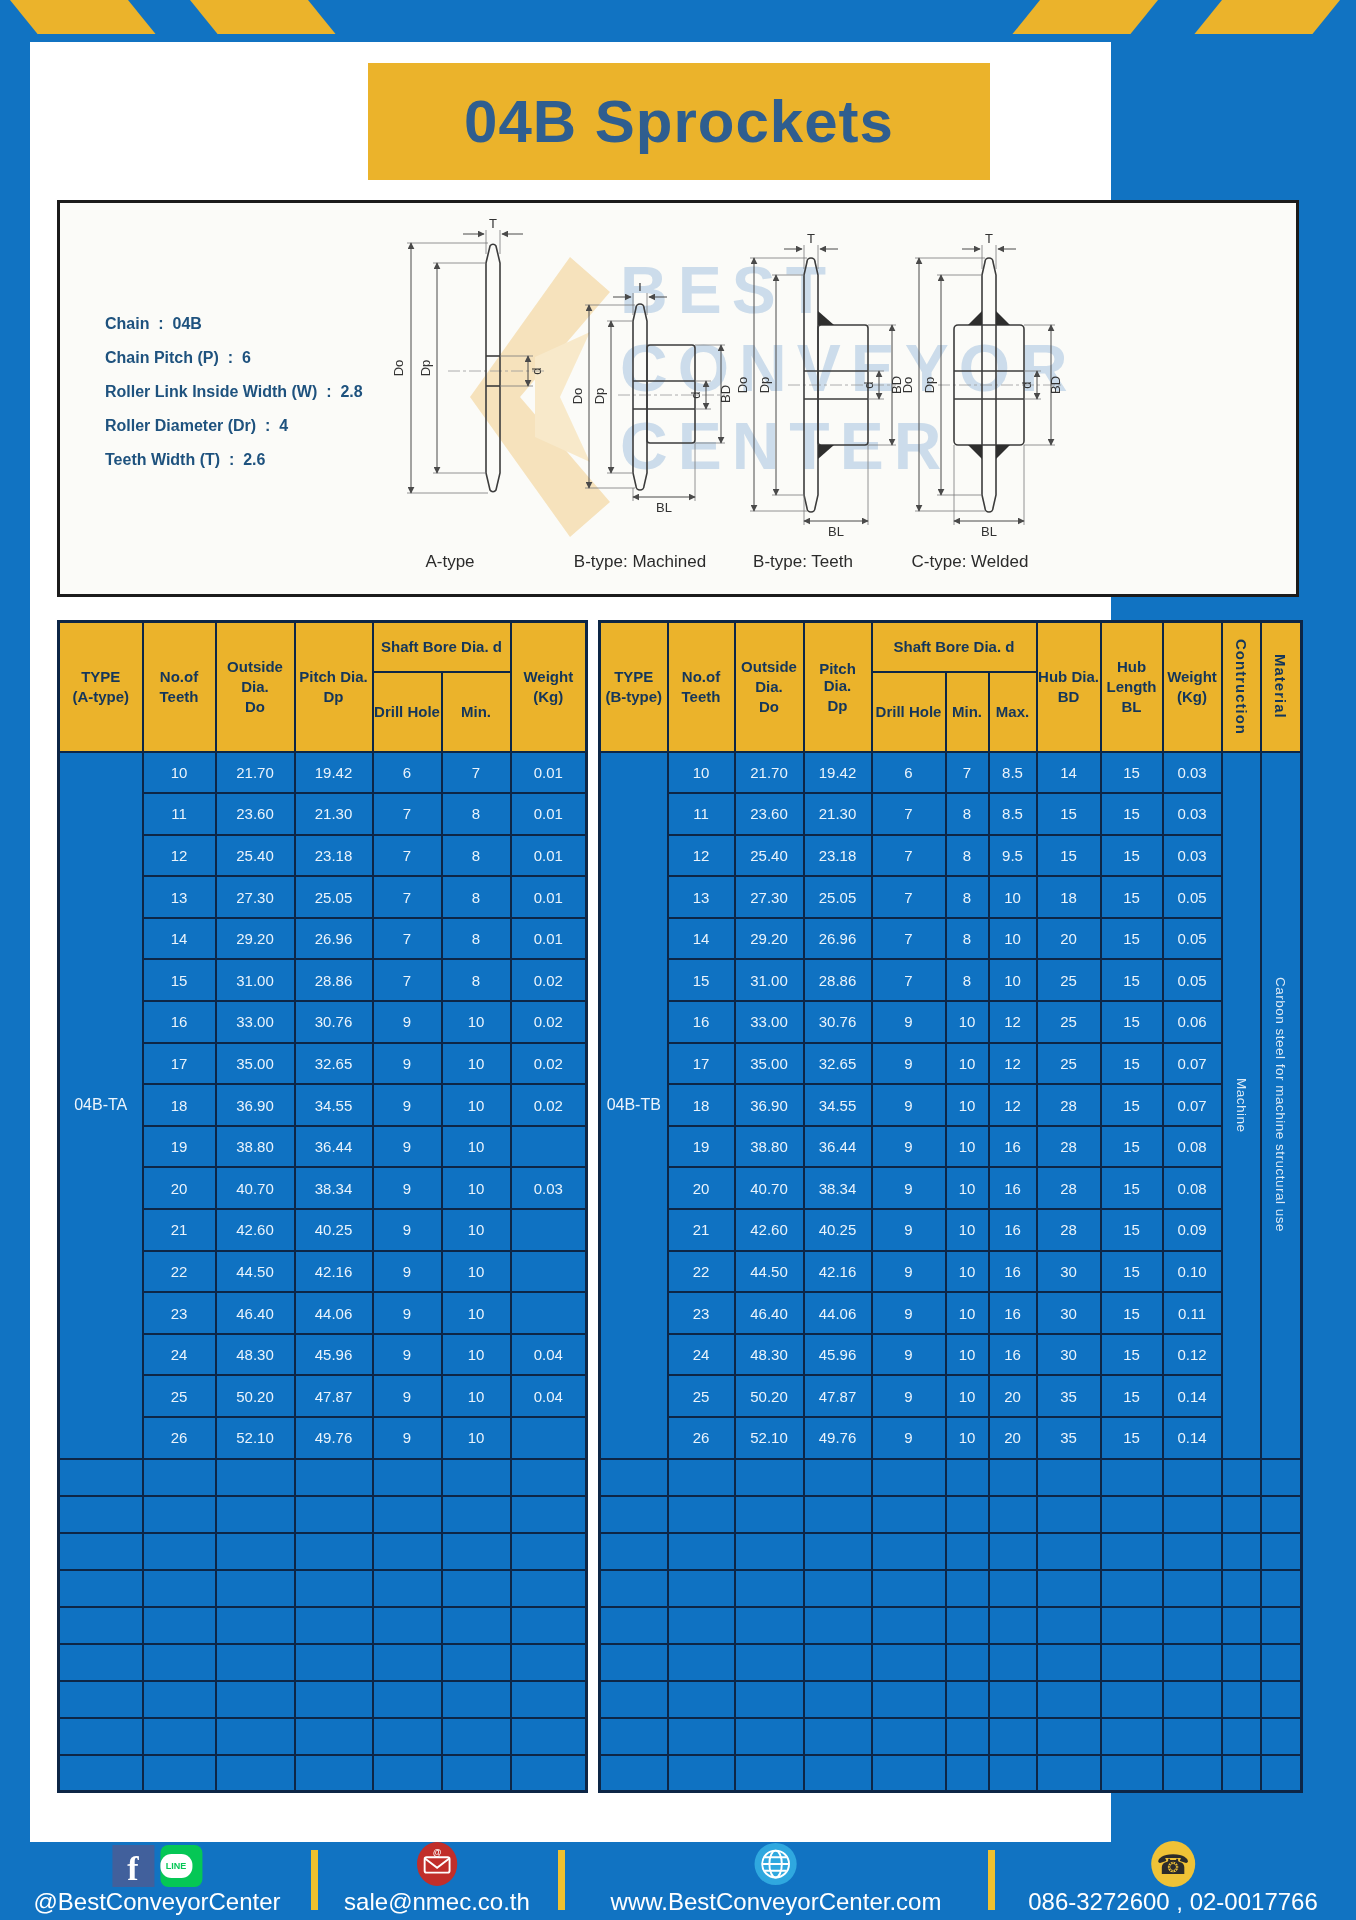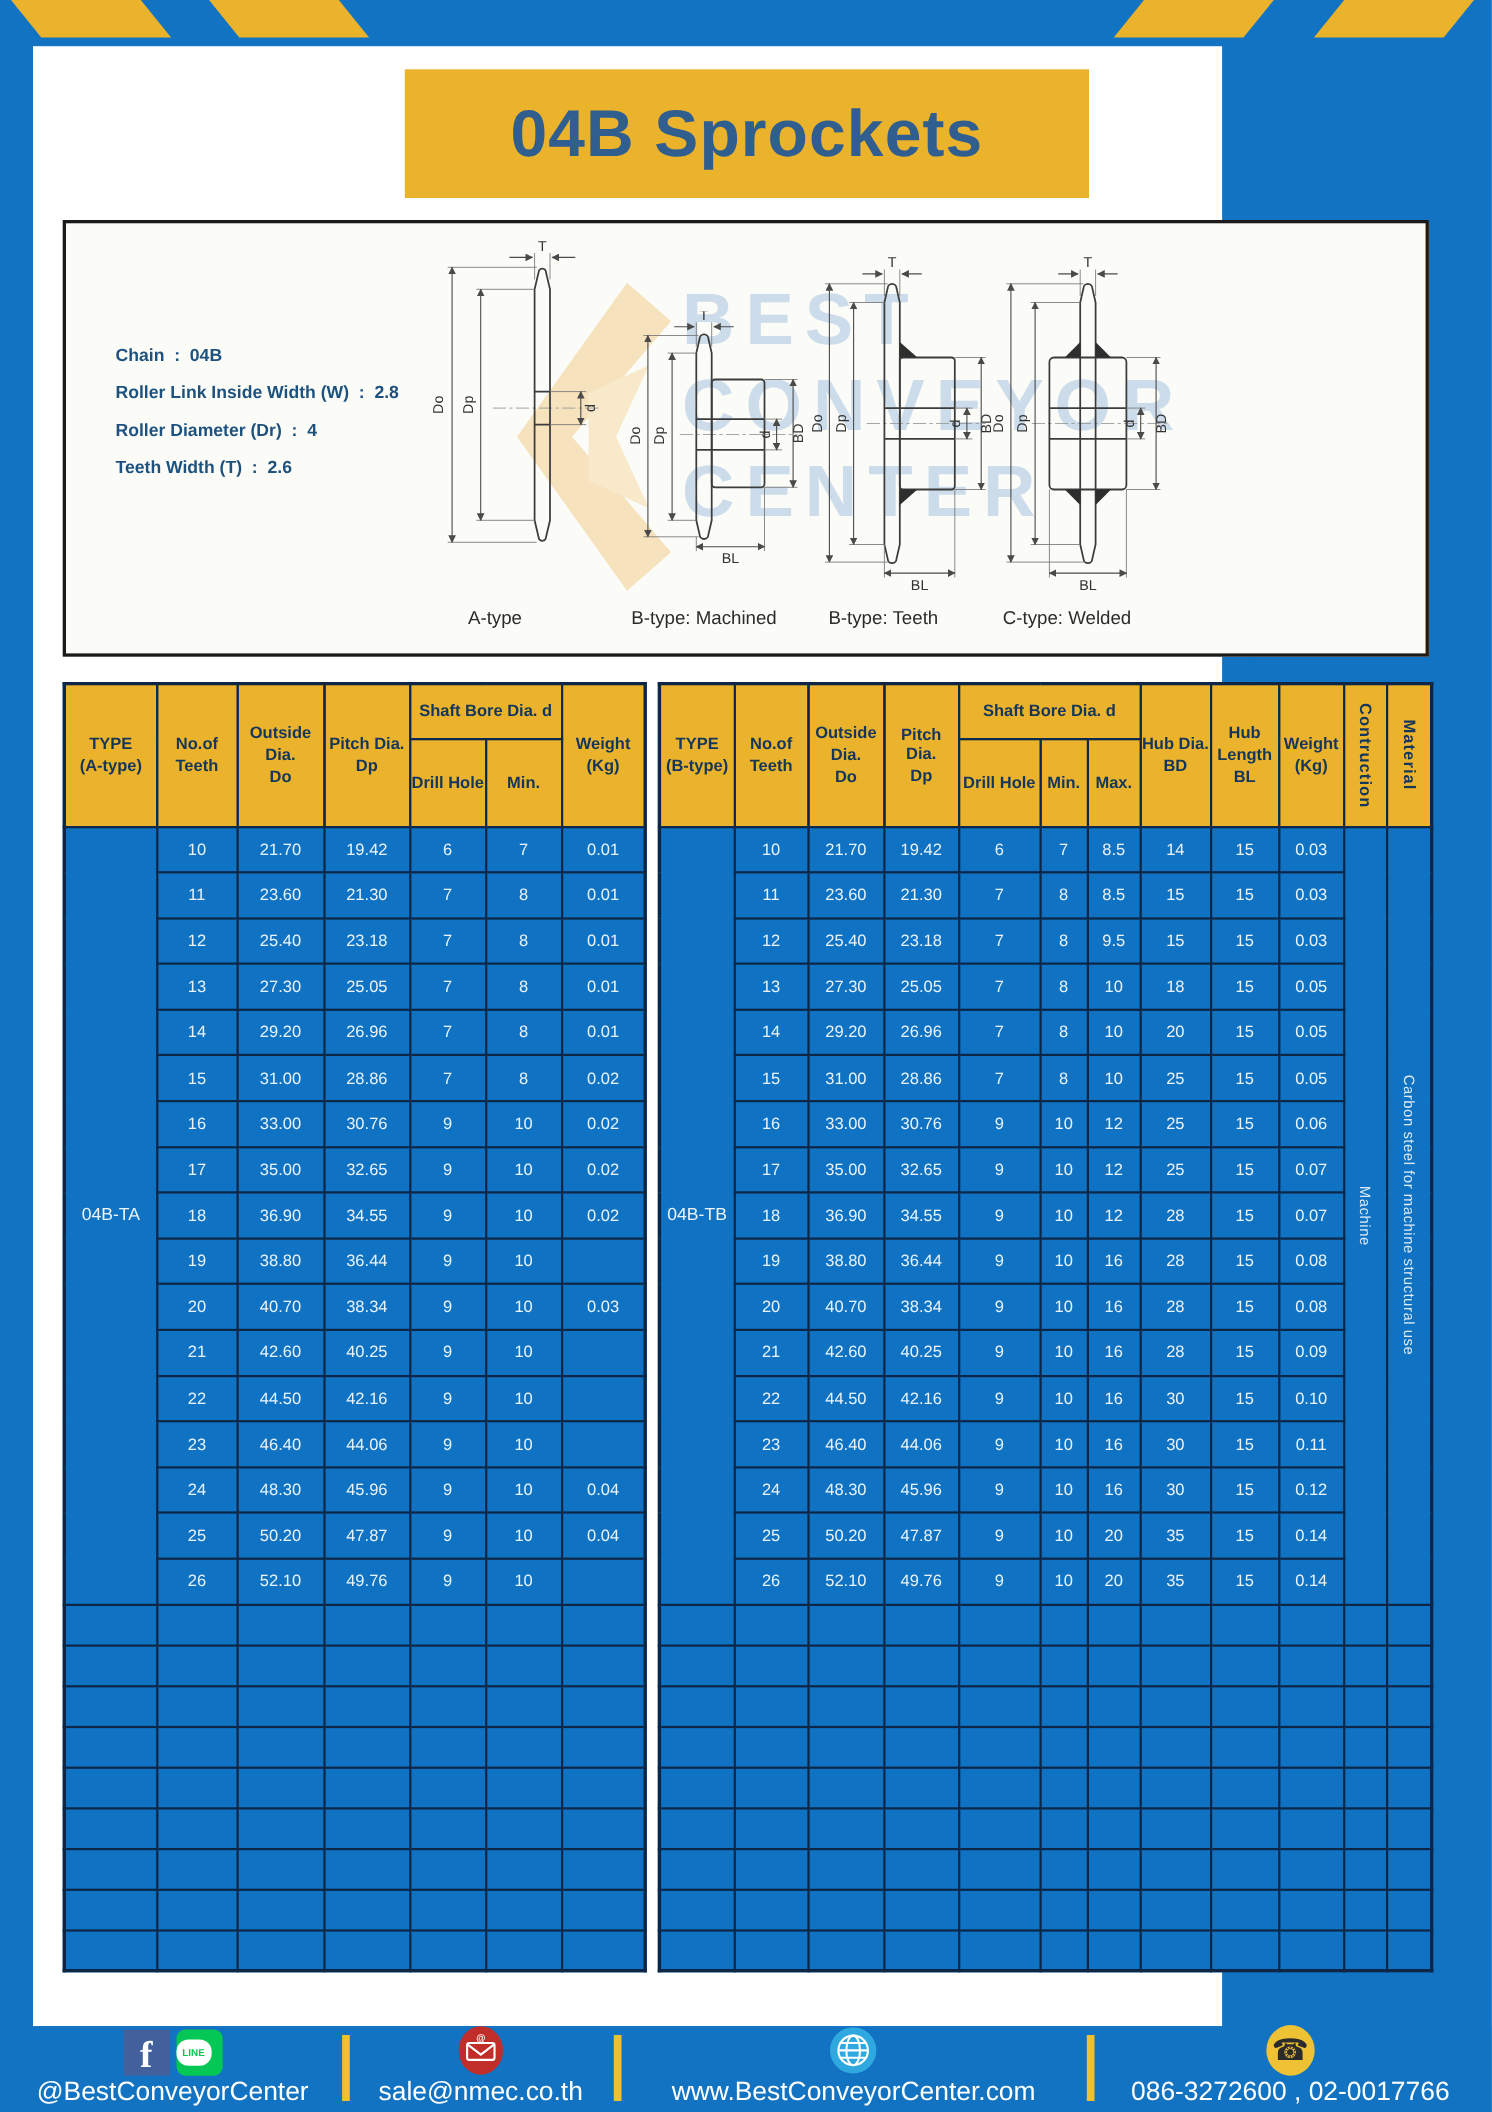--- a/index.html
+++ b/index.html
@@ -88,20 +88,21 @@
         <path d="M95,120 L150,95 L120,160 L150,225 L95,200 Z" fill="#F6DCA6"></path>
       </svg>
       <div class="watermark">
         <div>BEST</div>
         <div>CONVEYOR</div>
         <div>CENTER</div>
       </div>
 
       <div class="specs">
         <div class="spec-line">Chain  :  04B</div>
+        <div class="spec-line">Chain Pitch (P)  :  6</div>
         <div class="spec-line">Roller Link Inside Width (W)  :  2.8</div>
         <div class="spec-line">Roller Diameter (Dr)  :  4</div>
         <div class="spec-line">Teeth Width (T)  :  2.6</div>
       </div>
 
       <svg class="sprocket-svg" style="left:333px;top:15px" width="170" height="300" viewBox="0 0 170 300">
         <defs>
             <marker id="arA" viewBox="0 0 10 10" refX="9" refY="5" markerWidth="7" markerHeight="7" orient="auto-start-reverse">
               <path d="M0,0L10,5L0,10z" fill="#4a4a4a"></path>
             </marker>

